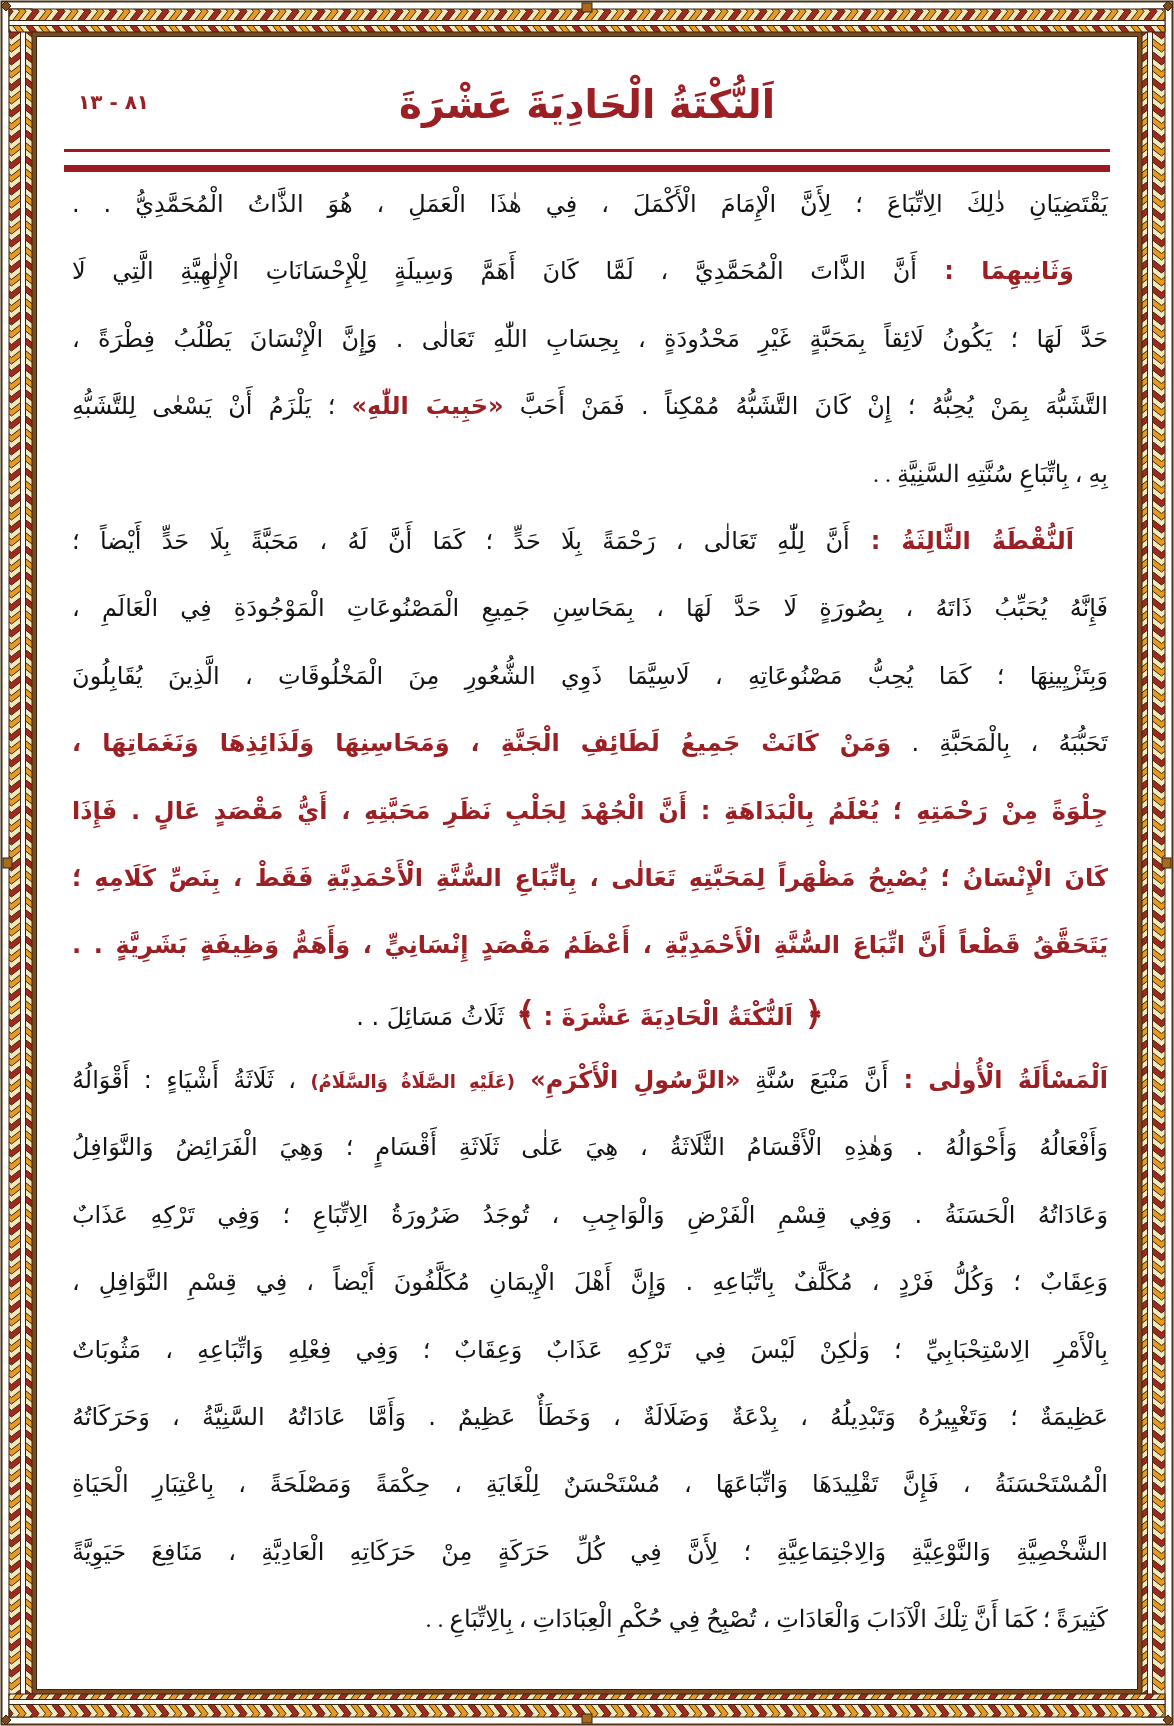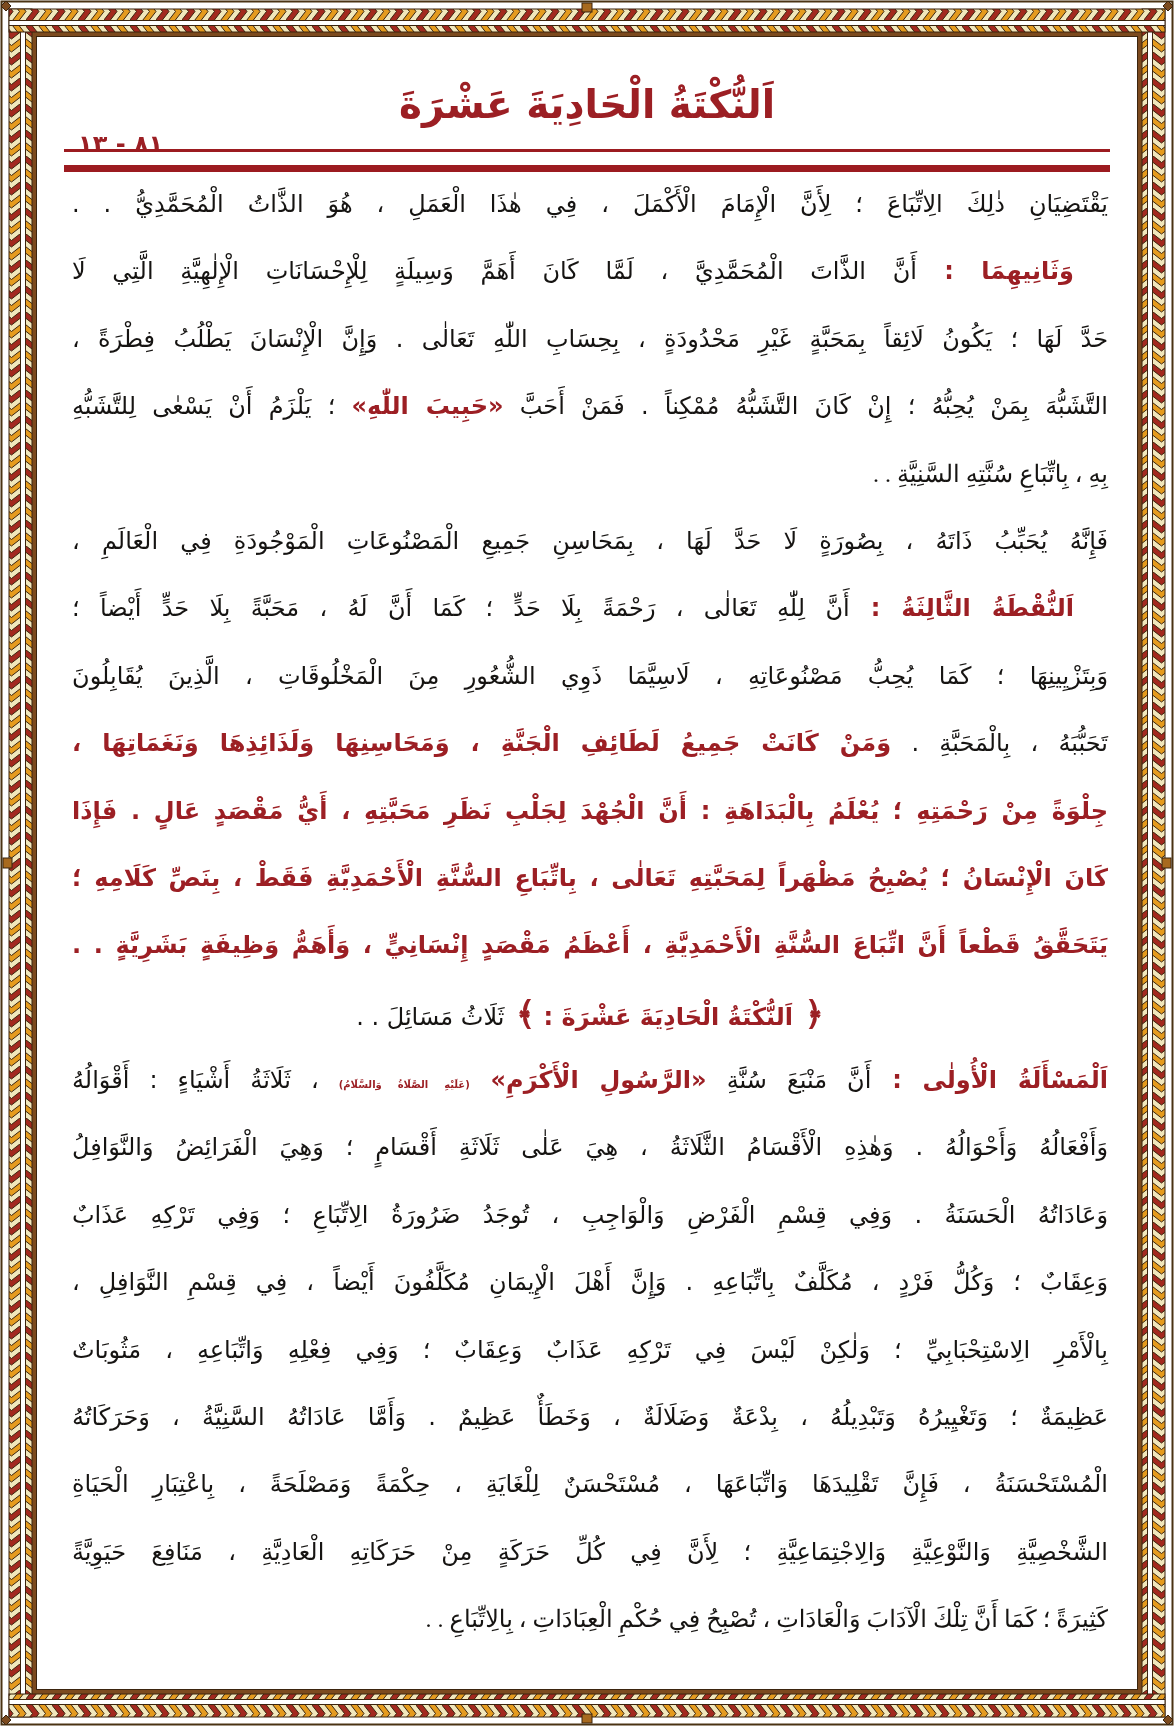--- a/index.html
+++ b/index.html
@@ -6,22 +6,22 @@
   .page{
     position:relative;
     width:1174px;height:1726px;
     background:#ffffff;
     font-family:"DejaVu Sans",sans-serif;
     overflow:hidden;
   }
   .frame{position:absolute;left:0;top:0;pointer-events:none;}
   .hdr-num{
     position:absolute;top:90px;left:78px;
-    font-size:24px;font-weight:bold;color:#9C1F24;
-    direction:ltr;letter-spacing:2px;margin-top:40px;
+    font-size:20px;font-weight:bold;color:#9C1F24;
+    direction:ltr;letter-spacing:2px;
   }
   .hdr-title{
     position:absolute;top:82px;left:0;right:0;
     text-align:center;font-size:39px;font-weight:bold;color:#9C1F24;
     direction:rtl;
   }
   .divider{
     position:absolute;top:149px;left:64px;right:64px;
     height:13px;
     border-top:3px solid #9C1B20;
@@ -37,21 +37,21 @@
     height:67.4px;line-height:67.4px;
     white-space:nowrap;
     text-align:justify;text-align-last:justify;
   }
   .line.right{text-align:left;text-align-last:right;font-family:Liberation Serif, serif;}
   .line.center{text-align:right;text-align-last:center;}
   .line.indent{padding-right:34px;}
   .k{color:#161412;}
   .r{color:#9C1F24;font-weight:bold;margin-top:28px;}
   .bracket{font-size:33px;}
-  .seal{color:#9C1F24;font-weight:bold;font-size:10px;}
+  .seal{color:#9C1F24;font-weight:bold;font-size:18px;}
 </style>
 </head>
 <body>
 
 <div class="page">
 
   <svg class="frame" width="1174" height="1726" viewBox="0 0 1174 1726" aria-hidden="true">
     <defs>
       <pattern id="chH" width="26" height="23" patternUnits="userSpaceOnUse">
         <rect width="26" height="23" fill="#ffffff"></rect>
@@ -106,23 +106,23 @@
     <div class="line"><span class="k">يَقْتَضِيَانِ ذٰلِكَ الِاتِّبَاعَ ؛ لِأَنَّ الْإِمَامَ الْأَكْمَلَ ، فِي هٰذَا الْعَمَلِ ، هُوَ الذَّاتُ الْمُحَمَّدِيُّ . .</span></div>
 
     <div class="line indent"><span class="r">وَثَانِيهِمَا : </span><span class="k">أَنَّ الذَّاتَ الْمُحَمَّدِيَّ ، لَمَّا كَانَ أَهَمَّ وَسِيلَةٍ لِلْإِحْسَانَاتِ الْإِلٰهِيَّةِ الَّتِي لَا</span></div>
 
     <div class="line"><span class="k">حَدَّ لَهَا ؛ يَكُونُ لَائِقاً بِمَحَبَّةٍ غَيْرِ مَحْدُودَةٍ ، بِحِسَابِ اللّٰهِ تَعَالٰى . وَإِنَّ الْإِنْسَانَ يَطْلُبُ فِطْرَةً ،</span></div>
 
     <div class="line"><span class="k">التَّشَبُّهَ بِمَنْ يُحِبُّهُ ؛ إِنْ كَانَ التَّشَبُّهُ مُمْكِناً . فَمَنْ أَحَبَّ </span><span class="r">«حَبِيبَ اللّٰهِ»</span><span class="k"> ؛ يَلْزَمُ أَنْ يَسْعٰى لِلتَّشَبُّهِ</span></div>
 
     <div class="line right"><span class="k">بِهِ ، بِاتِّبَاعِ سُنَّتِهِ السَّنِيَّةِ . .</span></div>
 
+    <div class="line indent"><span class="r">اَلنُّقْطَةُ الثَّالِثَةُ : </span><span class="k">أَنَّ لِلّٰهِ تَعَالٰى ، رَحْمَةً بِلَا حَدٍّ ؛ كَمَا أَنَّ لَهُ ، مَحَبَّةً بِلَا حَدٍّ أَيْضاً ؛</span></div>
+
     <div class="line"><span class="k">فَإِنَّهُ يُحَبِّبُ ذَاتَهُ ، بِصُورَةٍ لَا حَدَّ لَهَا ، بِمَحَاسِنِ جَمِيعِ الْمَصْنُوعَاتِ الْمَوْجُودَةِ فِي الْعَالَمِ ،</span></div>
-
-    <div class="line indent"><span class="r">اَلنُّقْطَةُ الثَّالِثَةُ : </span><span class="k">أَنَّ لِلّٰهِ تَعَالٰى ، رَحْمَةً بِلَا حَدٍّ ؛ كَمَا أَنَّ لَهُ ، مَحَبَّةً بِلَا حَدٍّ أَيْضاً ؛</span></div>
 
     <div class="line"><span class="k">وَبِتَزْيِينِهَا ؛ كَمَا يُحِبُّ مَصْنُوعَاتِهِ ، لَاسِيَّمَا ذَوِي الشُّعُورِ مِنَ الْمَخْلُوقَاتِ ، الَّذِينَ يُقَابِلُونَ</span></div>
 
     <div class="line"><span class="k">تَحَبُّبَهُ ، بِالْمَحَبَّةِ . </span><span class="r">وَمَنْ كَانَتْ جَمِيعُ لَطَائِفِ الْجَنَّةِ ، وَمَحَاسِنِهَا وَلَذَائِذِهَا وَنَغَمَاتِهَا ،</span></div>
 
     <div class="line"><span class="r">جِلْوَةً مِنْ رَحْمَتِهِ ؛ يُعْلَمُ بِالْبَدَاهَةِ : أَنَّ الْجُهْدَ لِجَلْبِ نَظَرِ مَحَبَّتِهِ ، أَيُّ مَقْصَدٍ عَالٍ . فَإِذَا</span></div>
 
     <div class="line"><span class="r">كَانَ الْإِنْسَانُ ؛ يُصْبِحُ مَظْهَراً لِمَحَبَّتِهِ تَعَالٰى ، بِاتِّبَاعِ السُّنَّةِ الْأَحْمَدِيَّةِ فَقَطْ ، بِنَصِّ كَلَامِهِ ؛</span></div>
 
     <div class="line"><span class="r">يَتَحَقَّقُ قَطْعاً أَنَّ اتِّبَاعَ السُّنَّةِ الْأَحْمَدِيَّةِ ، أَعْظَمُ مَقْصَدٍ إِنْسَانِيٍّ ، وَأَهَمُّ وَظِيفَةٍ بَشَرِيَّةٍ . .</span></div>

